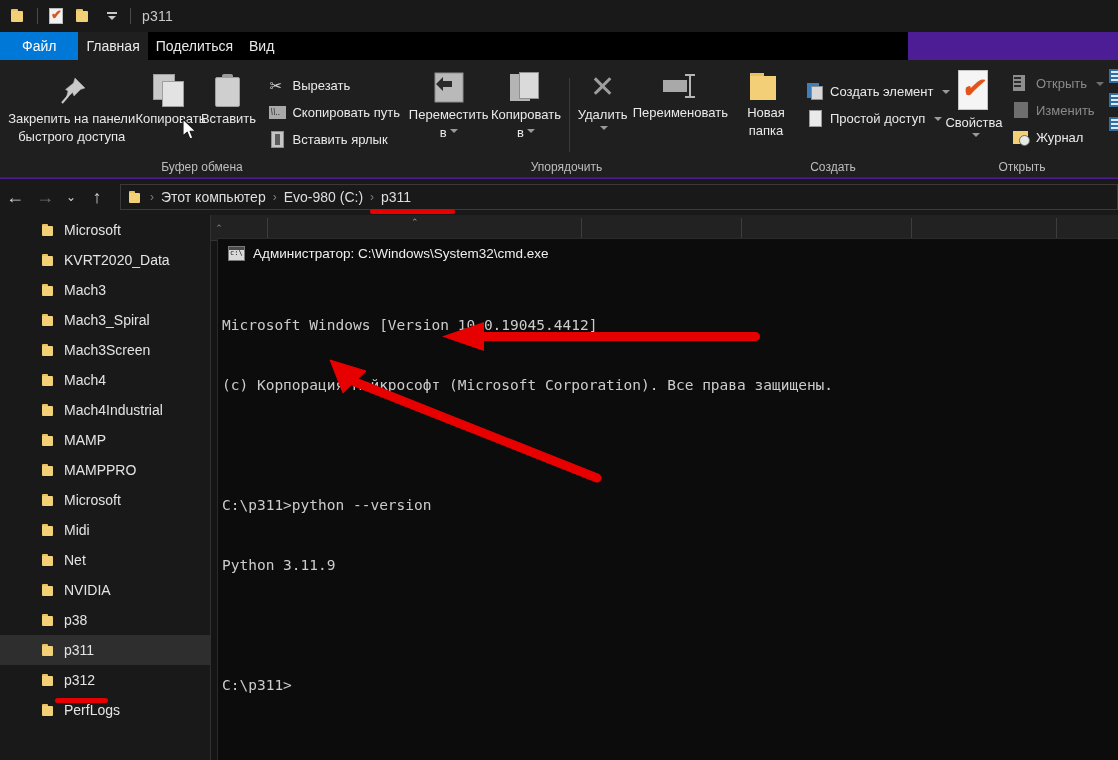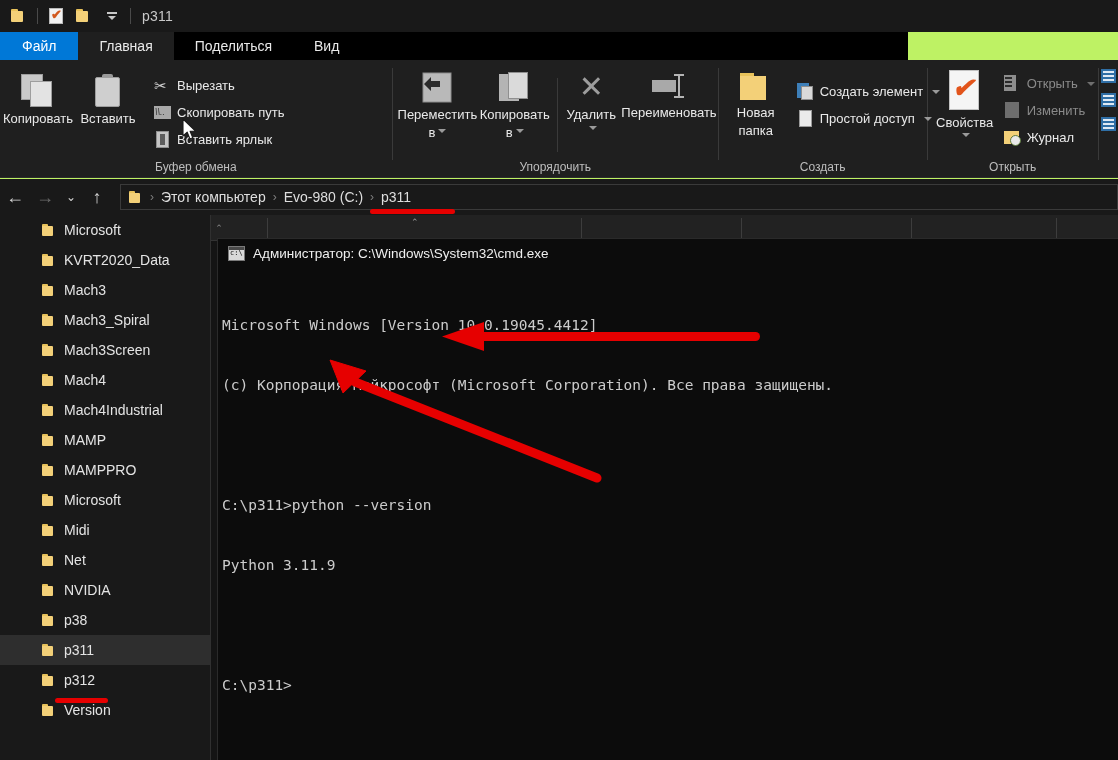--- a/index.html
+++ b/index.html
@@ -3,21 +3,21 @@
 <meta charset="utf-8">
 <style>
   * { box-sizing: border-box; margin: 0; padding: 0; }
   html, body {
     width: 1118px; height: 760px;
     background: #191919;
     font-family: "Liberation Sans", sans-serif;
     color: #e6e6e6;
     overflow: hidden;
   }
-  #root { position: relative; width: 1118px; height: 760px; background: #bef264; }
+  #root { position: relative; width: 1118px; height: 760px; background: #4c1d95; }
 
   
   .titlebar {
     position: absolute; top: 0; left: 0; width: 1118px; height: 32px;
     background: #191919; display: flex; align-items: center; padding-left: 6px; gap: 2px;
   }
   .tb-btn { width: 26px; height: 26px; display: flex; align-items: center; justify-content: center; }
   .tb-sep { width: 1px; height: 16px; background: #4a4a4a; margin: 0 3px; }
   .tb-title { font-size: 14px; color: #c8c8c8; margin-left: 6px; letter-spacing: .2px; }
   .chev-down { width: 0; height: 0; border-left: 4px solid transparent; border-right: 4px solid transparent; border-top: 4px solid #c8c8c8; }
@@ -34,21 +34,21 @@
   .folder.f13 { width: 13px; height: 12px; }
   .folder.f13 .tab  { width: 6px; height: 3px; }
   .folder.f13 .body { top: 2px; width: 11px; height: 10px; }
 
   
   .doc-check { position: relative; width: 14px; height: 16px; background: #f2f2f2; border: 1px solid #b9b9b9; }
   .doc-check:after { content: "✔"; position: absolute; left: 1px; top: -2px; font-size: 13px; color: #d2581e; font-weight: bold; }
 
   
   .tabstrip { position: absolute; top: 32px; left: 0; width: 908px; height: 28px; background: #000; display: flex; }
-  .tab-item { height: 28px; display: flex; align-items: center; padding: 0 21px; font-size: 14px; color: #e9e9e9; }
+  .tab-item { height: 28px; display: flex; align-items: center; padding: 0 8px; font-size: 14px; color: #e9e9e9; }
   .tab-item.file { background: #0078d7; color: #fff; padding: 0 22px; }
   .tab-item.active { background: #1f1f1f; }
 
   
   .ribbon { position: absolute; top: 60px; left: 0; width: 1118px; height: 118px; background: #1f1f1f;
             border-bottom: 1px solid #2c2c2c; display: flex; }
   .group { position: relative; height: 118px; display: flex; flex-direction: column; }
   .group-body { flex: 1; display: flex; align-items: flex-start; padding-top: 6px; }
   .group-label { height: 20px; line-height: 18px; text-align: center; font-size: 12px; color: #bdbdbd; }
   .group-sep { width: 1px; height: 92px; background: #3a3a3a; align-self: center; margin-top: -10px; }
@@ -187,20 +187,32 @@
     <div class="tab-item file">Файл</div>
     <div class="tab-item active">Главная</div>
     <div class="tab-item">Поделиться</div>
     <div class="tab-item">Вид</div>
   </div>
 
   <div class="ribbon">
 
     <div class="group" style="width:404px">
       <div class="group-body" style="padding-left:2px">
+        <div class="big-btn" style="width:186px;padding-top:8px">
+          <span class="ico ico-pin">
+            <svg width="34" height="34" viewBox="0 0 34 34">
+              <g fill="#c9c9c9" stroke="#a5a5a5" stroke-width="0.6">
+                <path d="M20 4 L30 14 L25.5 15.5 L19 22 L17.5 18.5 L11 25 L13 17 L10.5 15.5 L18.5 9 Z"></path>
+              </g>
+              <line x1="13" y1="22" x2="7" y2="29" stroke="#c9c9c9" stroke-width="2"></line>
+            </svg>
+          </span>
+          <span class="lbl">Закрепить на панели</span>
+          <span class="lbl">быстрого доступа</span>
+        </div>
         <div class="big-btn" style="width:72px;padding-top:8px">
           <span class="ico ico-copy">
               <i class="s1"></i>
               <i class="s2"></i>
             </span>
           <span class="lbl">Копировать</span>
         </div>
         <div class="big-btn" style="width:68px;padding-top:8px">
           <span class="ico ico-paste">
               <i class="top"></i>
@@ -498,21 +510,21 @@
           <i class="tab"></i>
           <i class="body"></i>
         </span>
       <span class="name">p312</span>
       </div>
     <div class="nav-row">
       <span class="folder f13">
           <i class="tab"></i>
           <i class="body"></i>
         </span>
-      <span class="name">Version</span>
+      <span class="name">PerfLogs</span>
       </div>
   </div>
 
   <div class="splitter"></div>
 
   <div class="list-pane">
     <div class="col-head">
       <div class="scroll-up">⌃</div>
       <div class="col-div" style="left:56px"></div>
       <div class="col-sorted" style="left:200px">⌃</div>

